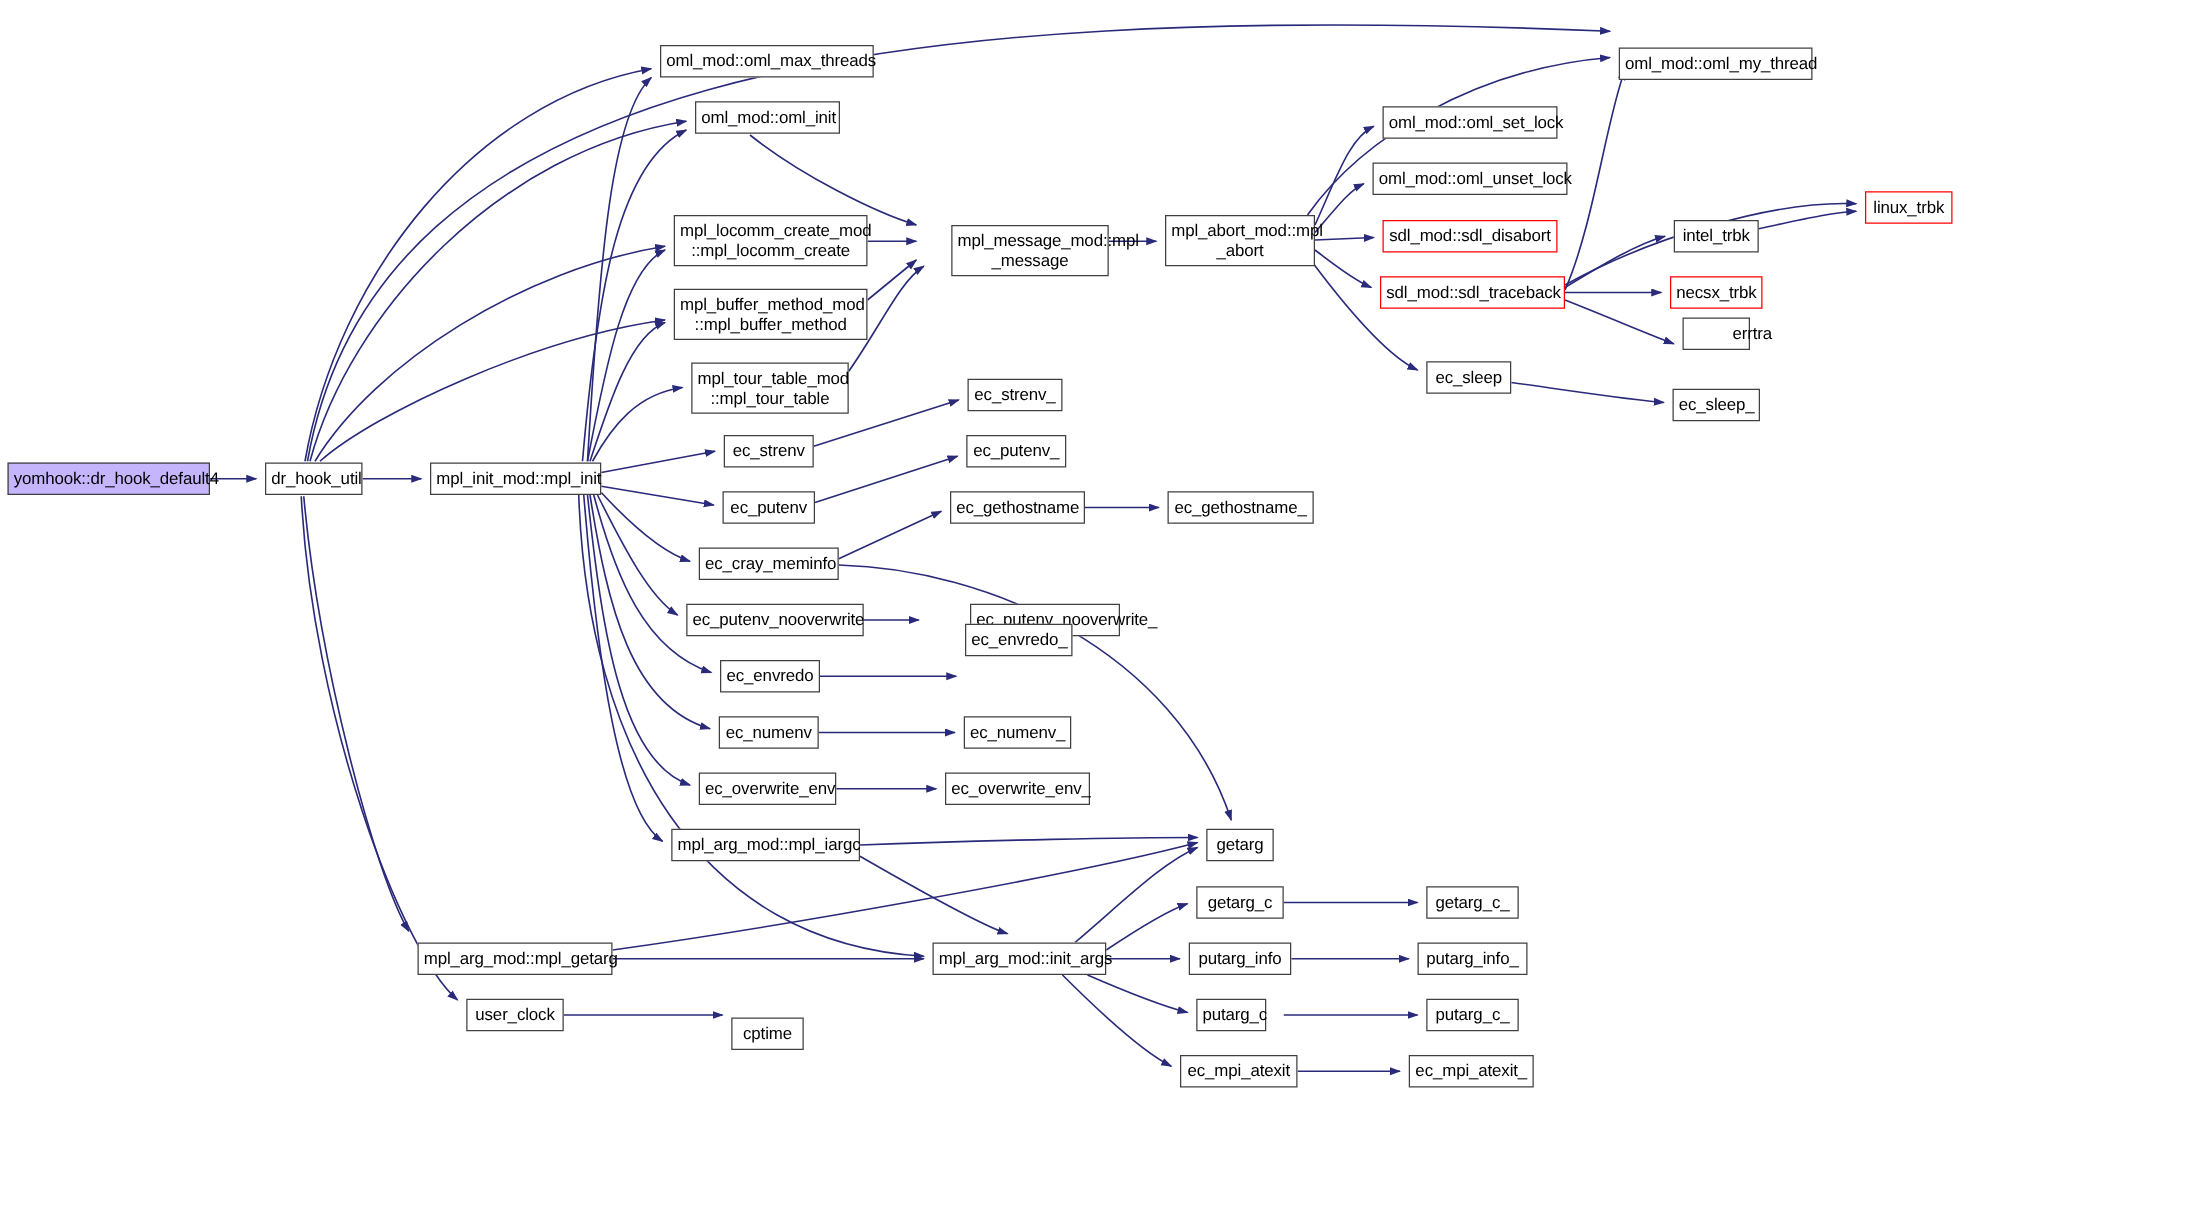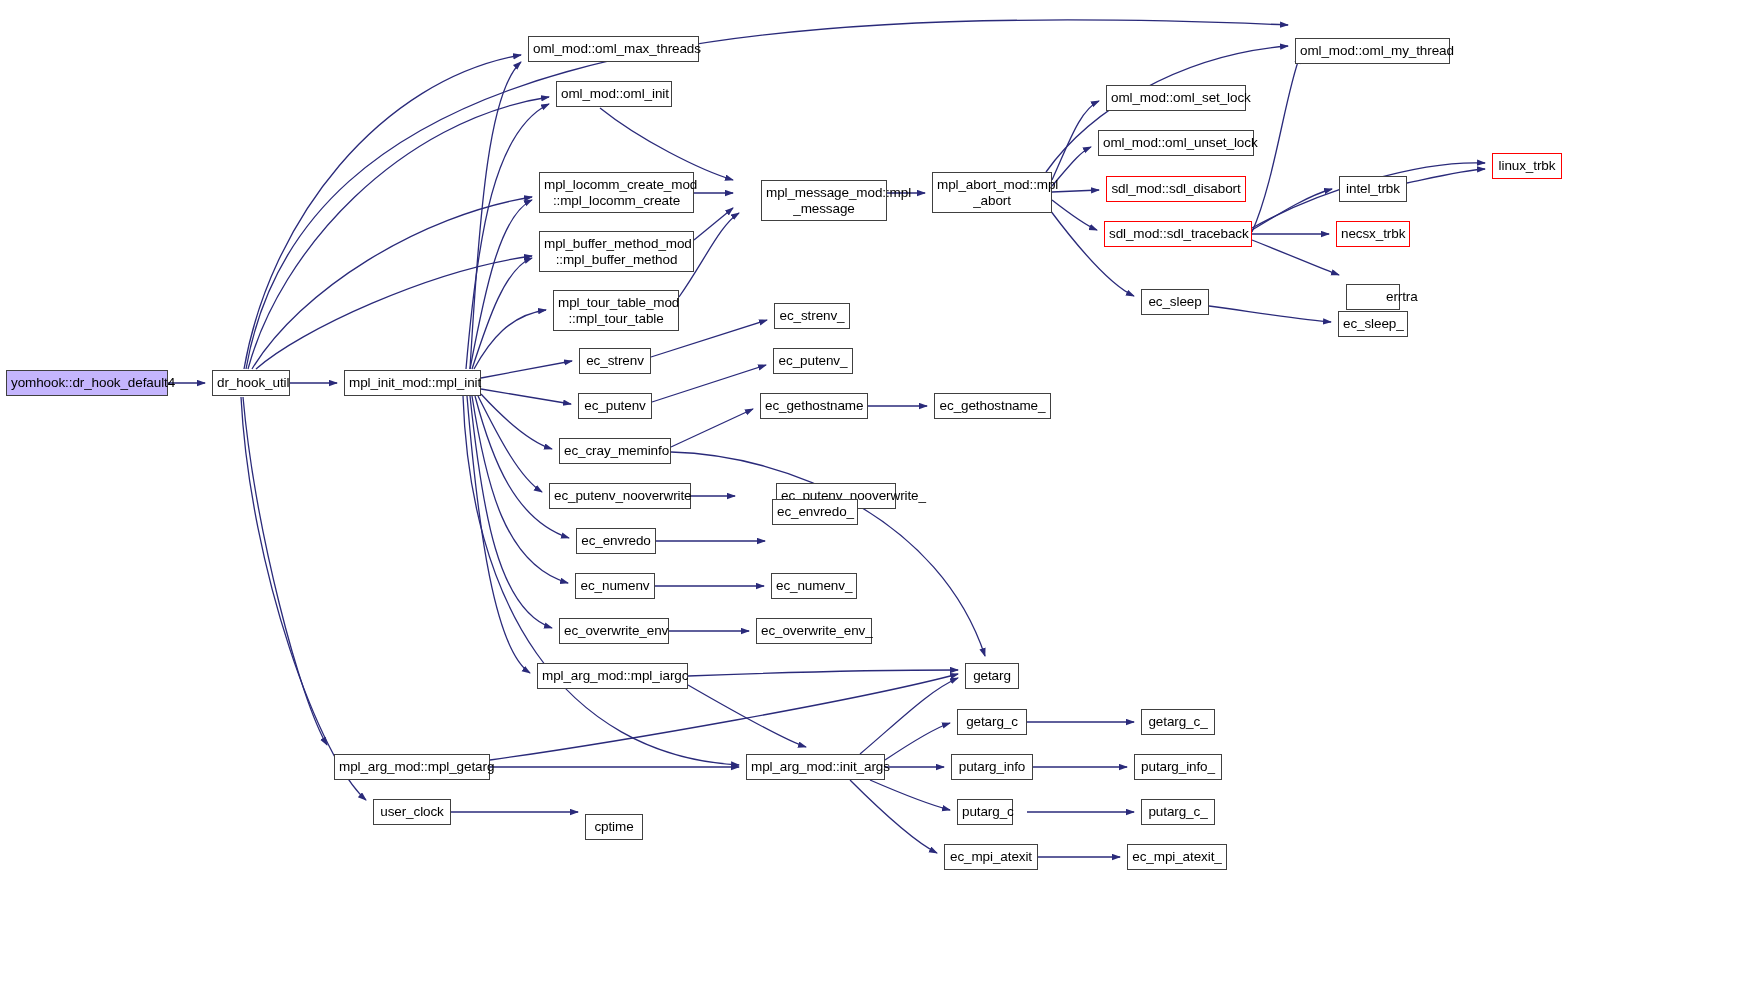--- a/index.html
+++ b/index.html
@@ -156,21 +156,21 @@
       <div class="node" style="left: 932px; top: 172px; width: 120px; height: 41px;"><span class="node-label">mpl_abort_mod::mpl
 _abort</span></div>
       <div class="node" style="left: 1106px; top: 85px; width: 140px; height: 26px;"><span class="node-label">oml_mod::oml_set_lock</span></div>
       <div class="node" style="left: 1098px; top: 130px; width: 156px; height: 26px;"><span class="node-label">oml_mod::oml_unset_lock</span></div>
       <div class="node red" style="left: 1106px; top: 176px; width: 140px; height: 26px;"><span class="node-label">sdl_mod::sdl_disabort</span></div>
       <div class="node red" style="left: 1104px; top: 221px; width: 148px; height: 26px;"><span class="node-label">sdl_mod::sdl_traceback</span></div>
       <div class="node" style="left: 1141px; top: 289px; width: 68px; height: 26px;"><span class="node-label">ec_sleep</span></div>
       <div class="node" style="left: 1295px; top: 38px; width: 155px; height: 26px;"><span class="node-label">oml_mod::oml_my_thread</span></div>
       <div class="node" style="left: 1339px; top: 176px; width: 68px; height: 26px;"><span class="node-label">intel_trbk</span></div>
       <div class="node red" style="left: 1336px; top: 221px; width: 74px; height: 26px;"><span class="node-label">necsx_trbk</span></div>
-      <div class="node" style="left: 1346px; top: 284px; width: 54px; height: 26px; padding-left: 39px;"><span class="node-label">errtra</span></div>
+      <div class="node" style="left: 1346px; top: 254px; width: 54px; height: 26px; padding-left: 39px;"><span class="node-label">errtra</span></div>
       <div class="node" style="left: 1338px; top: 311px; width: 70px; height: 26px;"><span class="node-label">ec_sleep_</span></div>
       <div class="node red" style="left: 1492px; top: 153px; width: 70px; height: 26px;"><span class="node-label">linux_trbk</span></div>
       <div class="node" style="left: 579px; top: 348px; width: 72px; height: 26px;"><span class="node-label">ec_strenv</span></div>
       <div class="node" style="left: 578px; top: 393px; width: 74px; height: 26px;"><span class="node-label">ec_putenv</span></div>
       <div class="node" style="left: 559px; top: 438px; width: 112px; height: 26px;"><span class="node-label">ec_cray_meminfo</span></div>
       <div class="node" style="left: 549px; top: 483px; width: 142px; height: 26px;"><span class="node-label">ec_putenv_nooverwrite</span></div>
       <div class="node" style="left: 576px; top: 528px; width: 80px; height: 26px;"><span class="node-label">ec_envredo</span></div>
       <div class="node" style="left: 575px; top: 573px; width: 80px; height: 26px;"><span class="node-label">ec_numenv</span></div>
       <div class="node" style="left: 559px; top: 618px; width: 110px; height: 26px;"><span class="node-label">ec_overwrite_env</span></div>
       <div class="node" style="left: 537px; top: 663px; width: 151px; height: 26px;"><span class="node-label">mpl_arg_mod::mpl_iargc</span></div>

